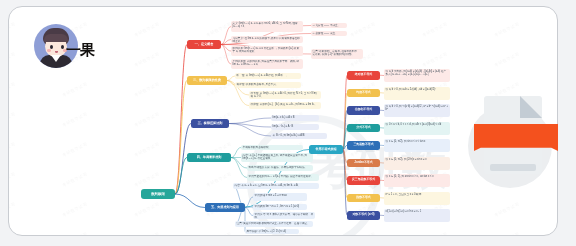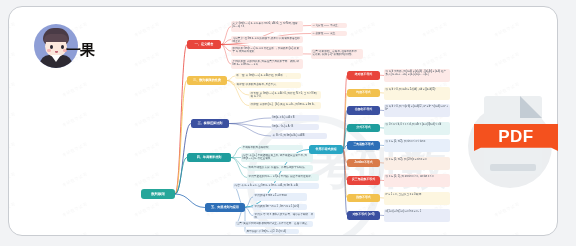--- a/index.html
+++ b/index.html
@@ -303,16 +303,15 @@
 
     </div>
   </div>
 
   <div class="pdf-wrap">
     <div class="pdf-halo"></div>
     <div class="pdf-doc"></div>
     <div class="pdf-fold"></div>
     <div class="pdf-shadow"></div>
     <div class="pdf-ribbon"></div>
-    <div class="pdf-label">PDF</div>
   </div>
 
 </div>
 
 </body></html>

